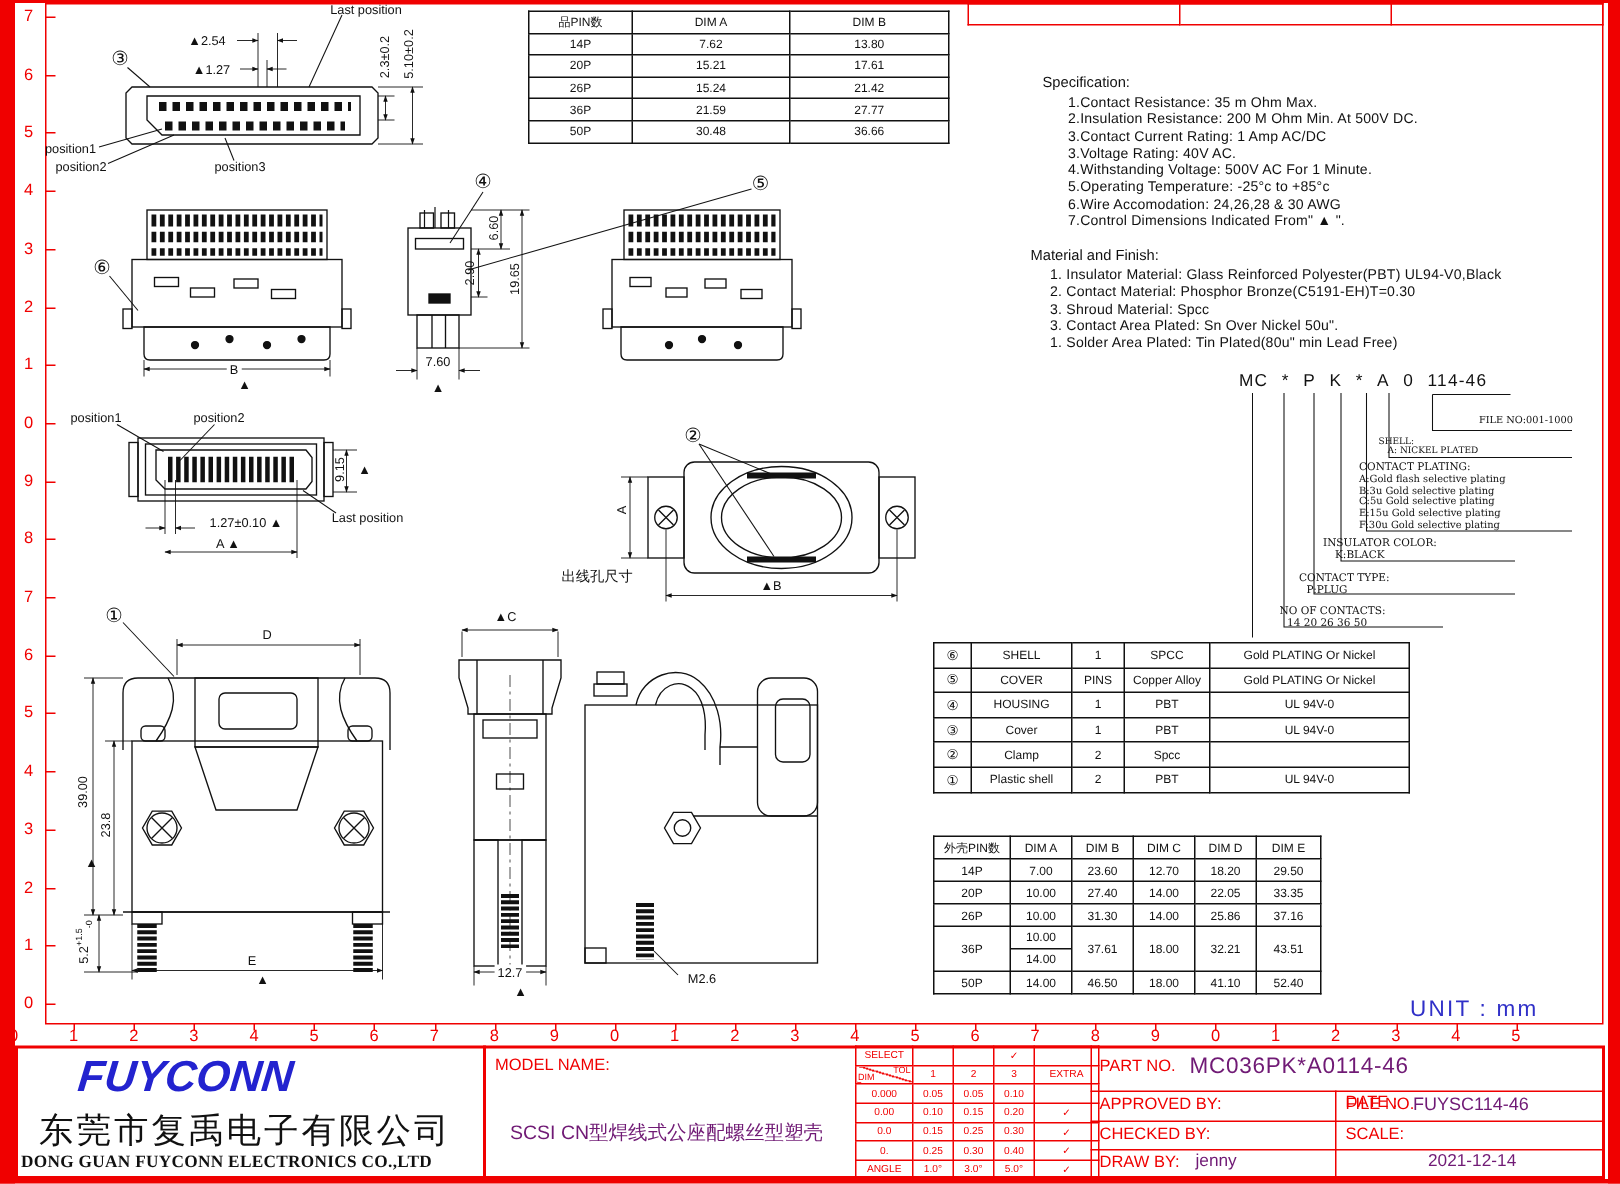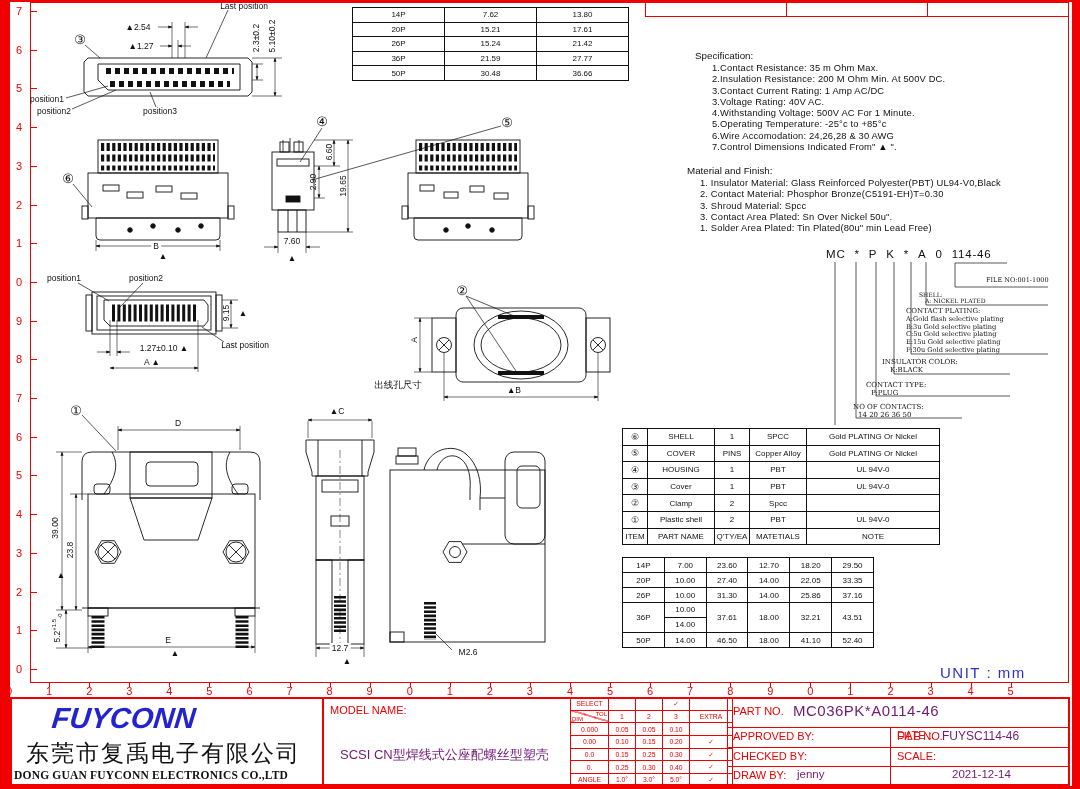--- a/index.html
+++ b/index.html
@@ -359,20 +359,25 @@
   <tr style="height:14px">
         <td></td>
         <td></td>
         <td></td>
       </tr>
 </tbody>
   </table>
 
 <table class="blk pin-t">
   <tbody>
+      <tr>
+        <td style="width:68px">品PIN数</td>
+        <td style="width:104px">DIM A</td>
+        <td style="width:105px">DIM B</td>
+      </tr>
   <tr>
         <td>14P</td>
         <td>7.62</td>
         <td>13.80</td>
       </tr>
   <tr>
         <td>20P</td>
         <td>15.21</td>
         <td>17.61</td>
       </tr>
@@ -479,32 +484,33 @@
         <td>Spcc</td>
         <td></td>
       </tr>
   <tr>
         <td style="font-size:9px">①</td>
         <td>Plastic shell</td>
         <td>2</td>
         <td>PBT</td>
         <td>UL 94V-0</td>
       </tr>
-  <tr>
-        <td>ITEM</td>
-        <td>PART NAME</td>
-        <td>Q'TY/EA</td>
-        <td>MATETIALS</td>
-        <td>NOTE</td>
-      </tr>
 </tbody>
   </table>
 
 <table class="blk dimtb">
   <tbody>
+      <tr>
+        <td style="width:50px">外壳PIN数</td>
+        <td style="width:40px">DIM A</td>
+        <td style="width:40px">DIM B</td>
+        <td style="width:40px">DIM C</td>
+        <td style="width:40px">DIM D</td>
+        <td style="width:42px">DIM E</td>
+      </tr>
   <tr>
         <td>14P</td>
         <td>7.00</td>
         <td>23.60</td>
         <td>12.70</td>
         <td>18.20</td>
         <td>29.50</td>
       </tr>
   <tr>
         <td>20P</td>

